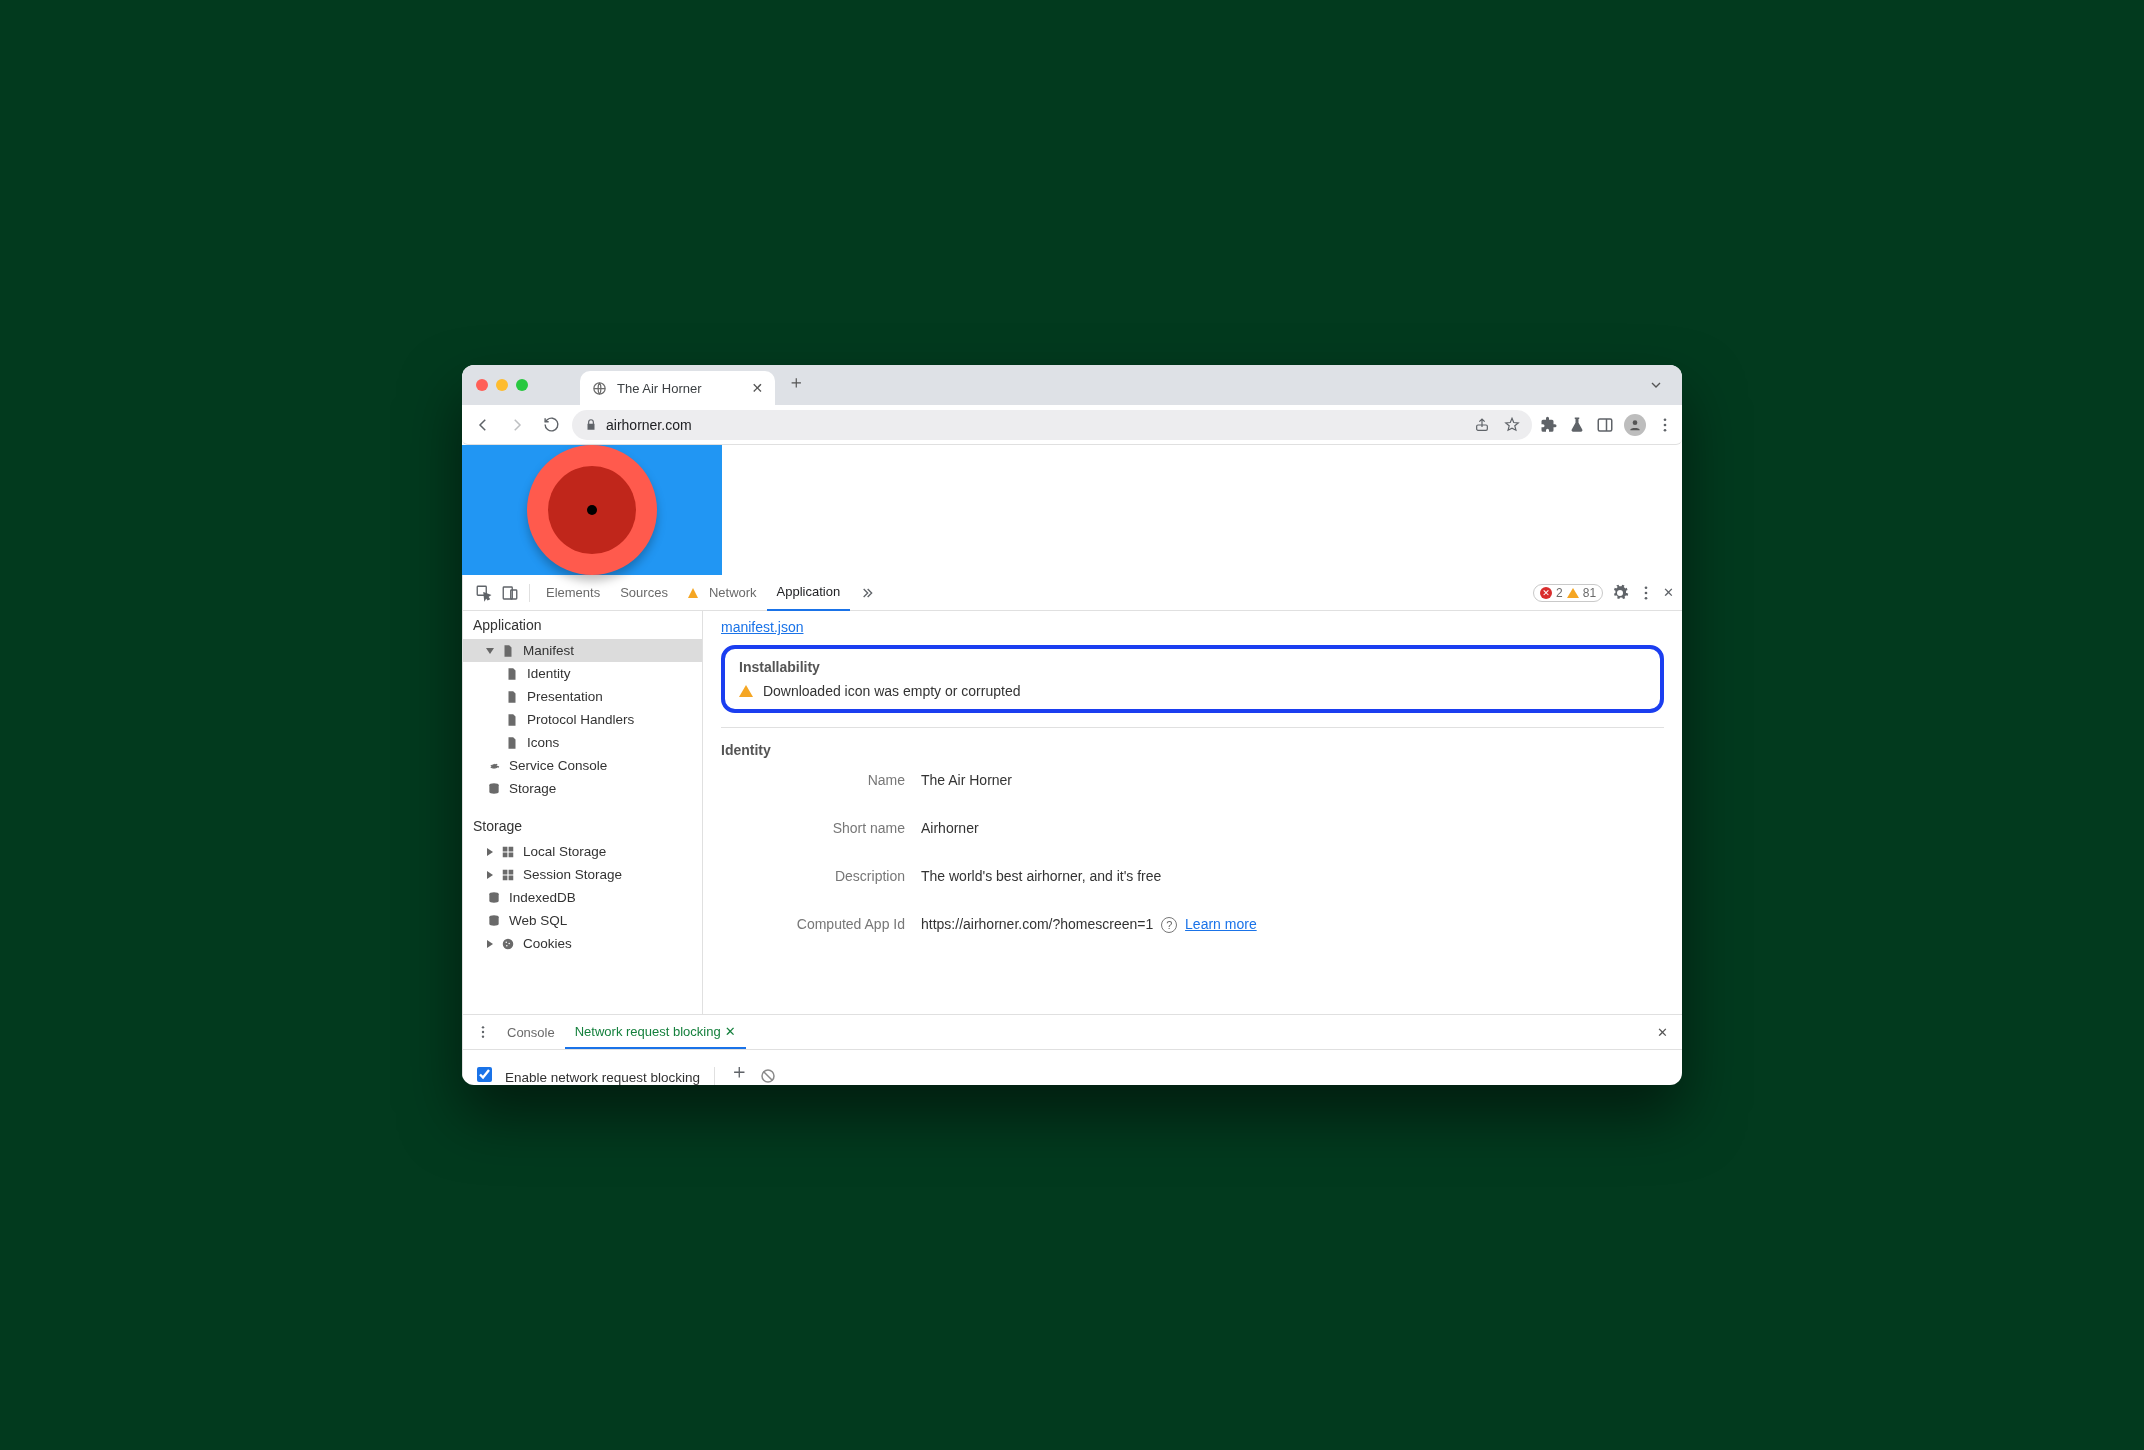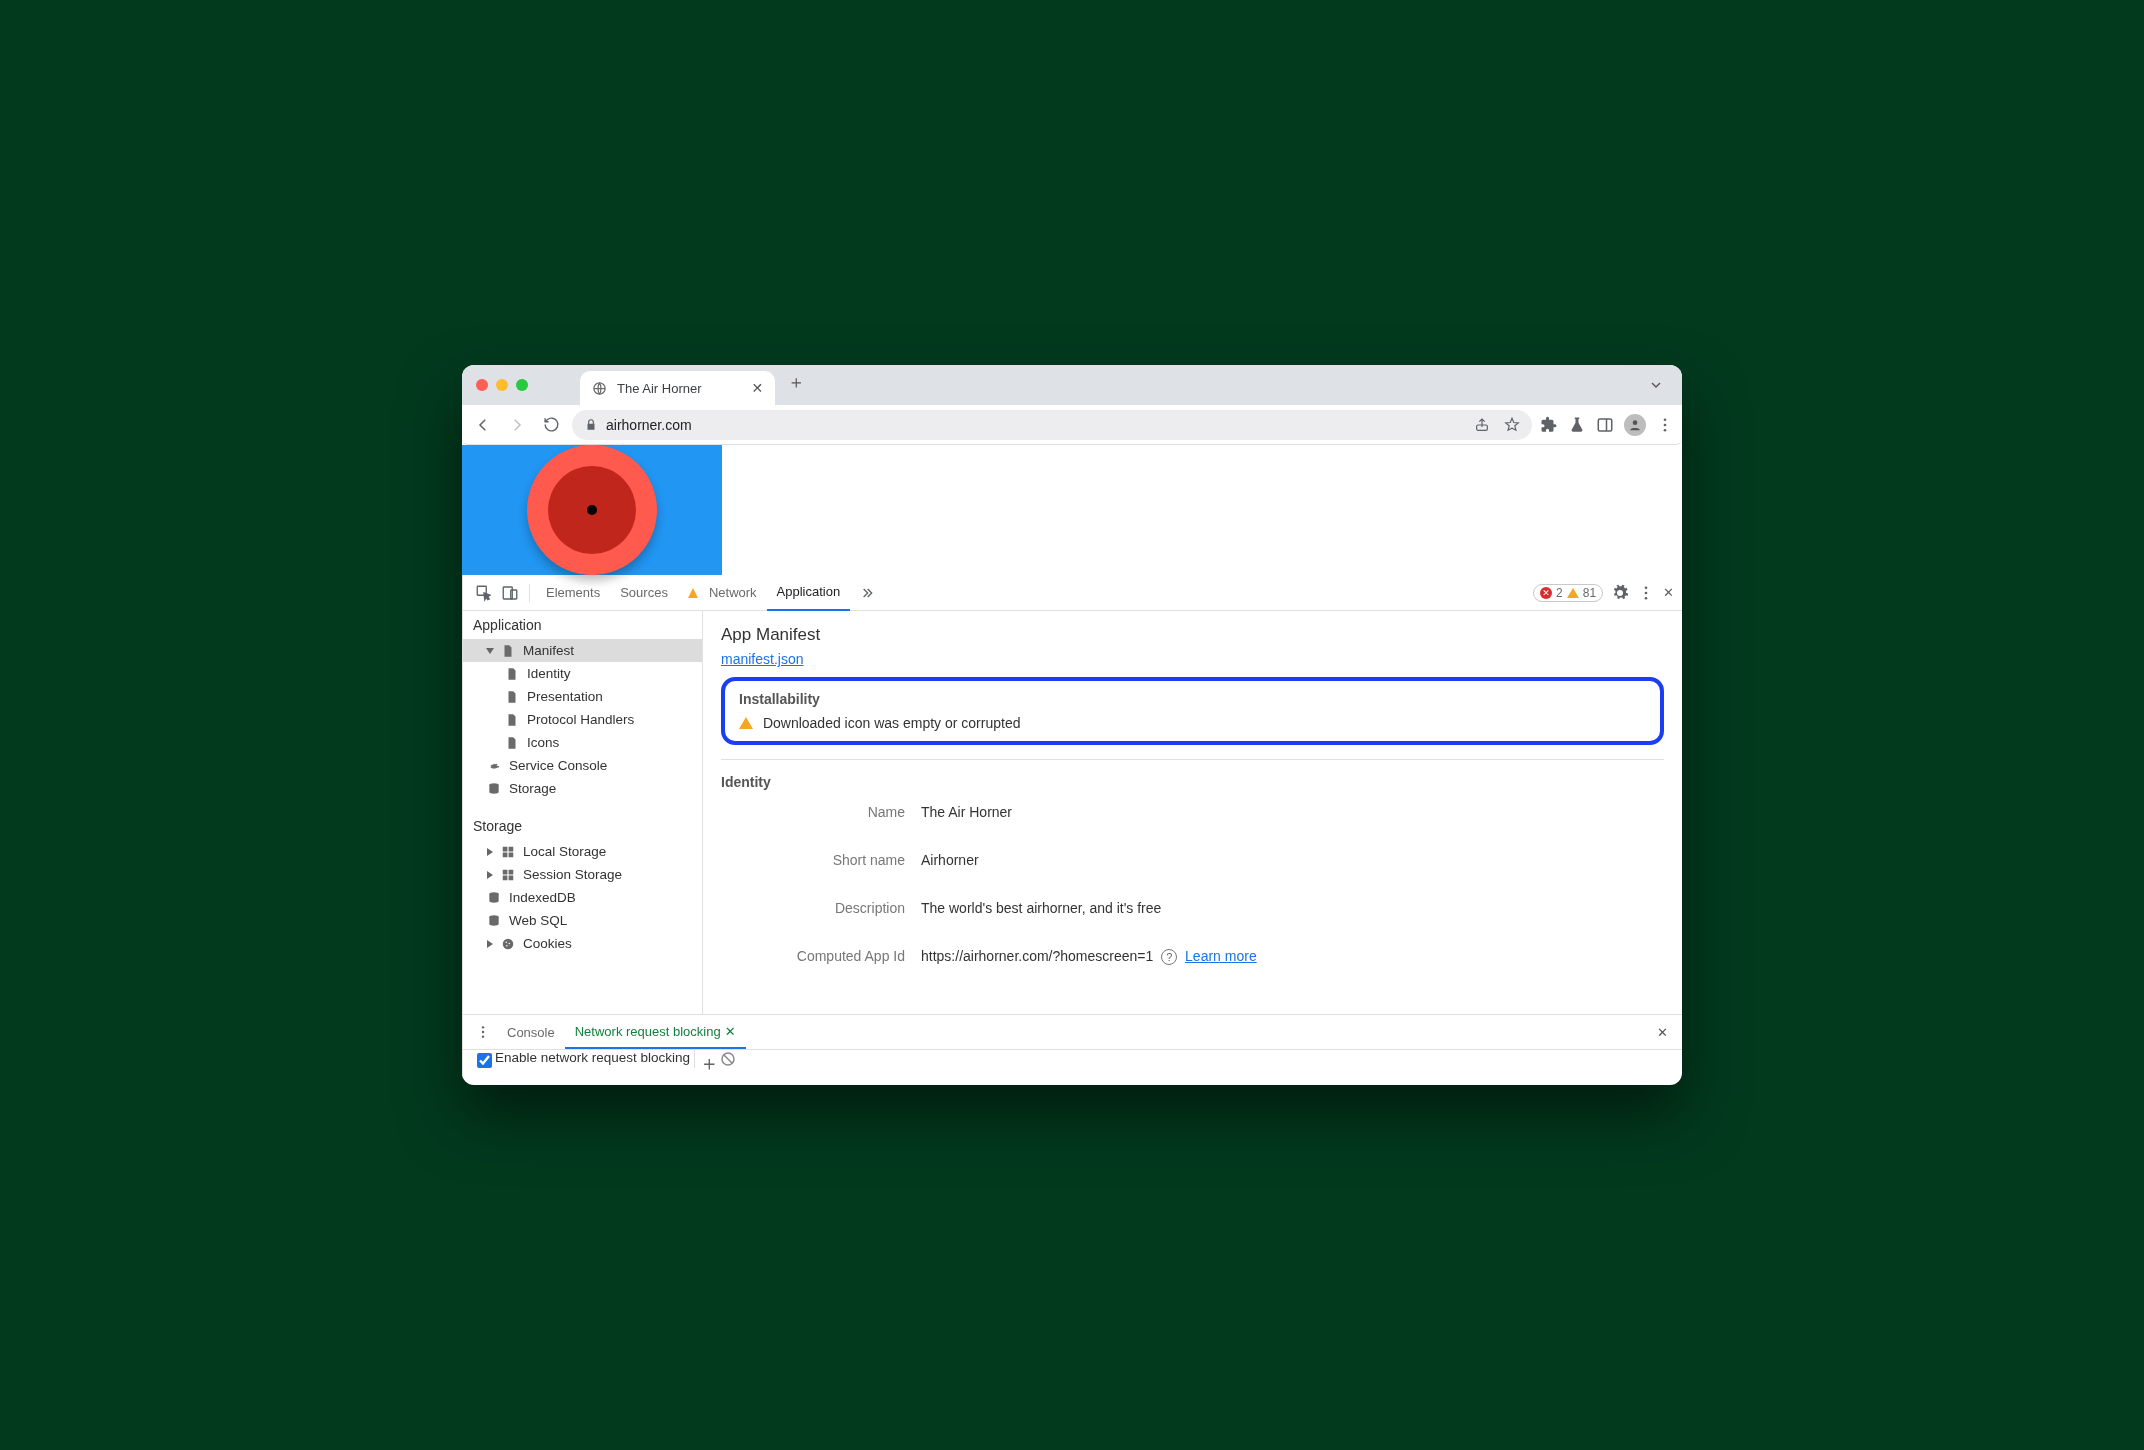--- a/index.html
+++ b/index.html
@@ -73,21 +73,21 @@
   .kv .k{text-align:right;color:#777;padding-right:16px;}
   .kv .v{color:#333;}
   .help-circle{display:inline-flex;width:16px;height:16px;border:1.5px solid #777;border-radius:50%;align-items:center;justify-content:center;font-size:11px;color:#666;margin:0 4px;}
   
   .drawer{border-top:1px solid var(--border-light);}
   .drawer-tabs{height:34px;display:flex;align-items:center;padding:0 6px;font-size:13px;color:var(--text-muted);}
   .drawer-tabs .tabitem{padding:0 10px;height:34px;display:flex;align-items:center;cursor:pointer;}
   .drawer-tabs .tabitem.active{color:#15803d;border-bottom:2px solid var(--tab-blue);justify-content:flex-end;}
   .drawer-tabs .x{margin-left:4px;}
   .drawer-tabs .close{margin-left:auto;margin-right:8px;color:#555;}
-  .drawer-row{height:36px;display:flex;align-items:flex-start;padding:0 10px;font-size:13.5px;border-top:1px solid var(--border-light);color:#333;gap:0;}
+  .drawer-row{height:36px;display:flex;align-items:flex-end;padding:0 10px;font-size:13.5px;border-top:1px solid var(--border-light);color:#333;gap:10px;}
   .drawer-row input[type=checkbox]{width:15px;height:15px;accent-color:#1a73e8;}
   .drawer-row .vsep{width:1px;height:18px;background:var(--border-light);margin:0 4px;}
   .drawer-row .blocked{margin-left:auto;}
   svg{display:block;}
 </style>
 </head>
 <body>
 
 <div class="window">
 
@@ -360,21 +360,20 @@
                   <circle cx="9" cy="9" r="1.3" fill="#fff"></circle>
                   <circle cx="14" cy="11" r="1.3" fill="#fff"></circle>
                   <circle cx="10" cy="15" r="1.3" fill="#fff"></circle>
                 </svg>
               </span>
               <span>Cookies</span>
             </div>
         </div>
 
         <div class="main">
-          <h1>App Manifest</h1>
           <a href="#" style="text-decoration:underline;">manifest.json</a>
 
           <div class="hl-box">
             <div class="title">Installability</div>
             <div>
               <span class="warn-tri"></span>
               <span>Downloaded icon was empty or corrupted</span>
             </div>
           </div>
 

